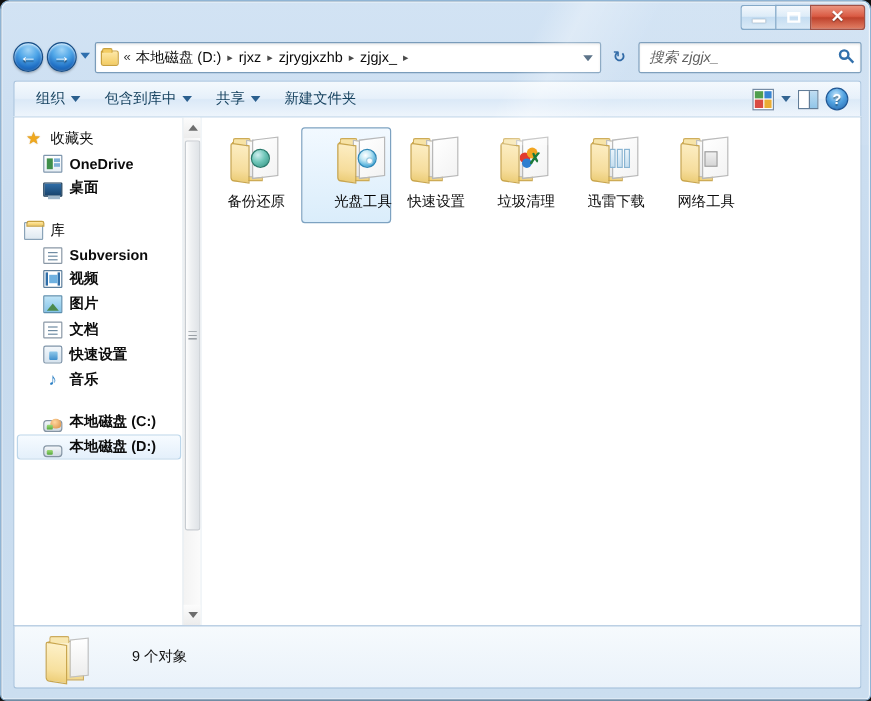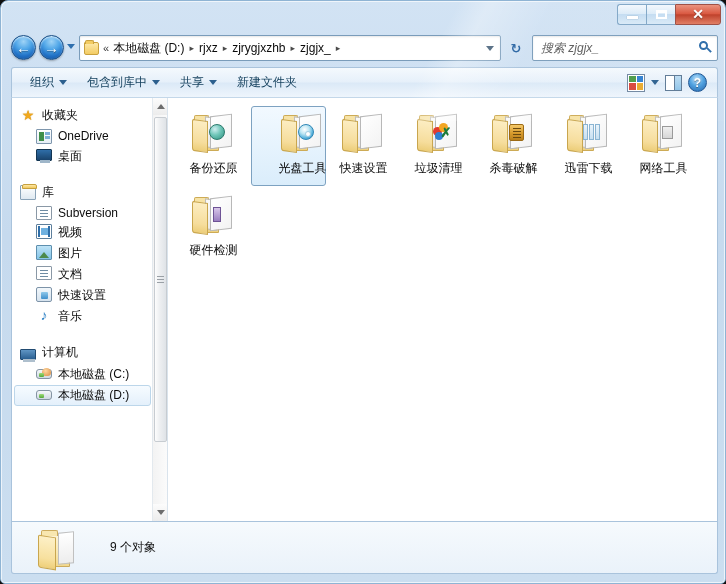--- a/index.html
+++ b/index.html
@@ -164,21 +164,21 @@
   }
 
   
   #navpane {
     width: 155px; flex: 0 0 155px; height:100%;
     background:#fff; position:relative; overflow:hidden;
     font-size: 12px; color:#0c0c0c;
   }
   #navlist { position:absolute; left:0; top:0; width:141px; padding-top: 6px; }
   .navgroup { display:flex; align-items:center; gap:6px; padding: 3px 4px 3px 8px; font-weight:normal;}
-  .navitem  { display:flex; gap:6px; padding: 2px 4px 2px 24px; }
+  .navitem  { display:flex; align-items:center; gap:6px; padding: 2px 4px 2px 24px; font-weight: bold; }
   .navitem.selected {
     background: linear-gradient(180deg,#f6fbff,#e4f0fb);
     border:1px solid #bcd6ea; border-radius:3px; margin: 0 2px;
     padding: 1px 3px 1px 21px;
   }
   .navspacer { height: 14px; }
   .nlabel { white-space:nowrap; }
 
   
   .ic { width:16px; height:15px; flex:0 0 16px; position:relative; }
@@ -491,24 +491,20 @@
           <span class="ic ic-xunlei"></span>
           <span class="nlabel">快速设置</span>
         </div>
         <div class="navitem">
           <span class="ic ic-music">♪</span>
           <span class="nlabel">音乐</span>
         </div>
 
         <div class="navspacer"></div>
 
-        <div class="navgroup">
-          <span class="ic ic-computer"></span>
-          <span class="nlabel">计算机</span>
-        </div>
         <div class="navitem">
           <span class="ic ic-drive ic-drivec"></span>
           <span class="nlabel">本地磁盘 (C:)</span>
         </div>
         <div class="navitem selected">
           <span class="ic ic-drive"></span>
           <span class="nlabel">本地磁盘 (D:)</span>
         </div>
       </div>
 
@@ -576,32 +572,20 @@
                 <span class="b"></span>
                 <span class="c"></span>
                 <span class="x">✗</span>
               </span>
             </span>
           <span class="of-flap"></span>
         </span>
         <span class="tilelabel">垃圾清理</span>
       </div>
 
-      <div class="tile">
-        <span class="tileicon">
-          <span class="of-back"></span>
-            <span class="of-paper2"></span>
-            <span class="of-paper"></span>
-          <span class="emblem">
-              <span class="em-kill"></span>
-            </span>
-          <span class="of-flap"></span>
-        </span>
-        <span class="tilelabel">杀毒破解</span>
-      </div>
 
 
       <div class="tile">
         <span class="tileicon">
           <span class="of-back"></span>
             <span class="of-paper2"></span>
             <span class="of-paper"></span>
           <span class="emblem">
               <span class="em-batch">
                 <span class="p p1"></span>
@@ -620,32 +604,20 @@
             <span class="of-paper2"></span>
             <span class="of-paper"></span>
           <span class="emblem">
               <span class="em-net"></span>
             </span>
           <span class="of-flap"></span>
         </span>
         <span class="tilelabel">网络工具</span>
       </div>
 
-      <div class="tile">
-        <span class="tileicon">
-          <span class="of-back"></span>
-            <span class="of-paper2"></span>
-            <span class="of-paper"></span>
-          <span class="emblem">
-              <span class="em-hw"></span>
-            </span>
-          <span class="of-flap"></span>
-        </span>
-        <span class="tilelabel">硬件检测</span>
-      </div>
 
     </div>
   </div>
 
   <div id="statusbar">
     <span id="statusfolder">
       <span class="sf-back"></span>
         <span class="sf-page"></span>
         <span class="sf-flap"></span>
     </span>

